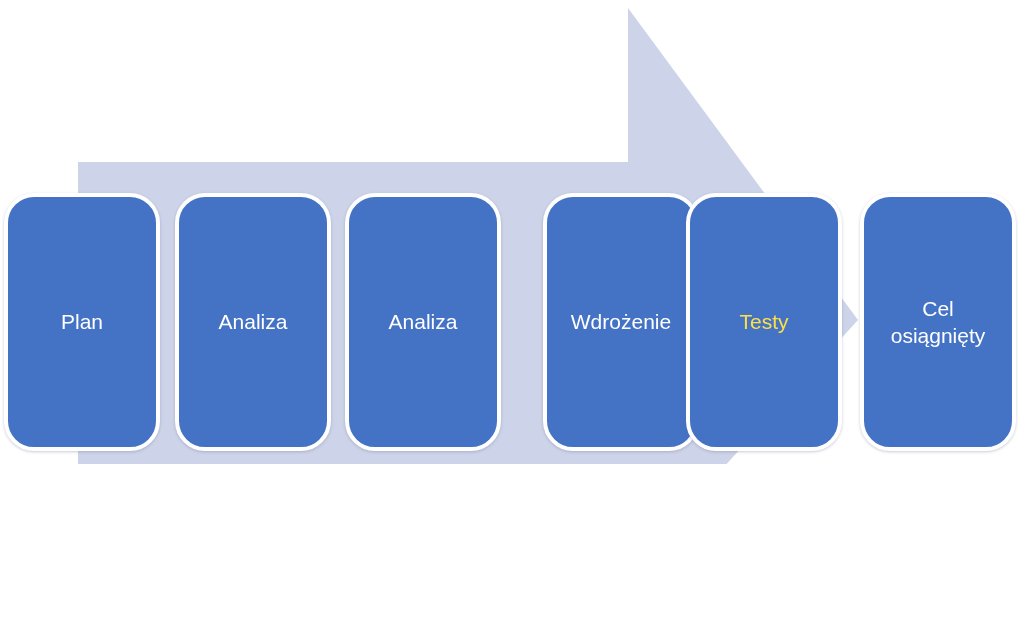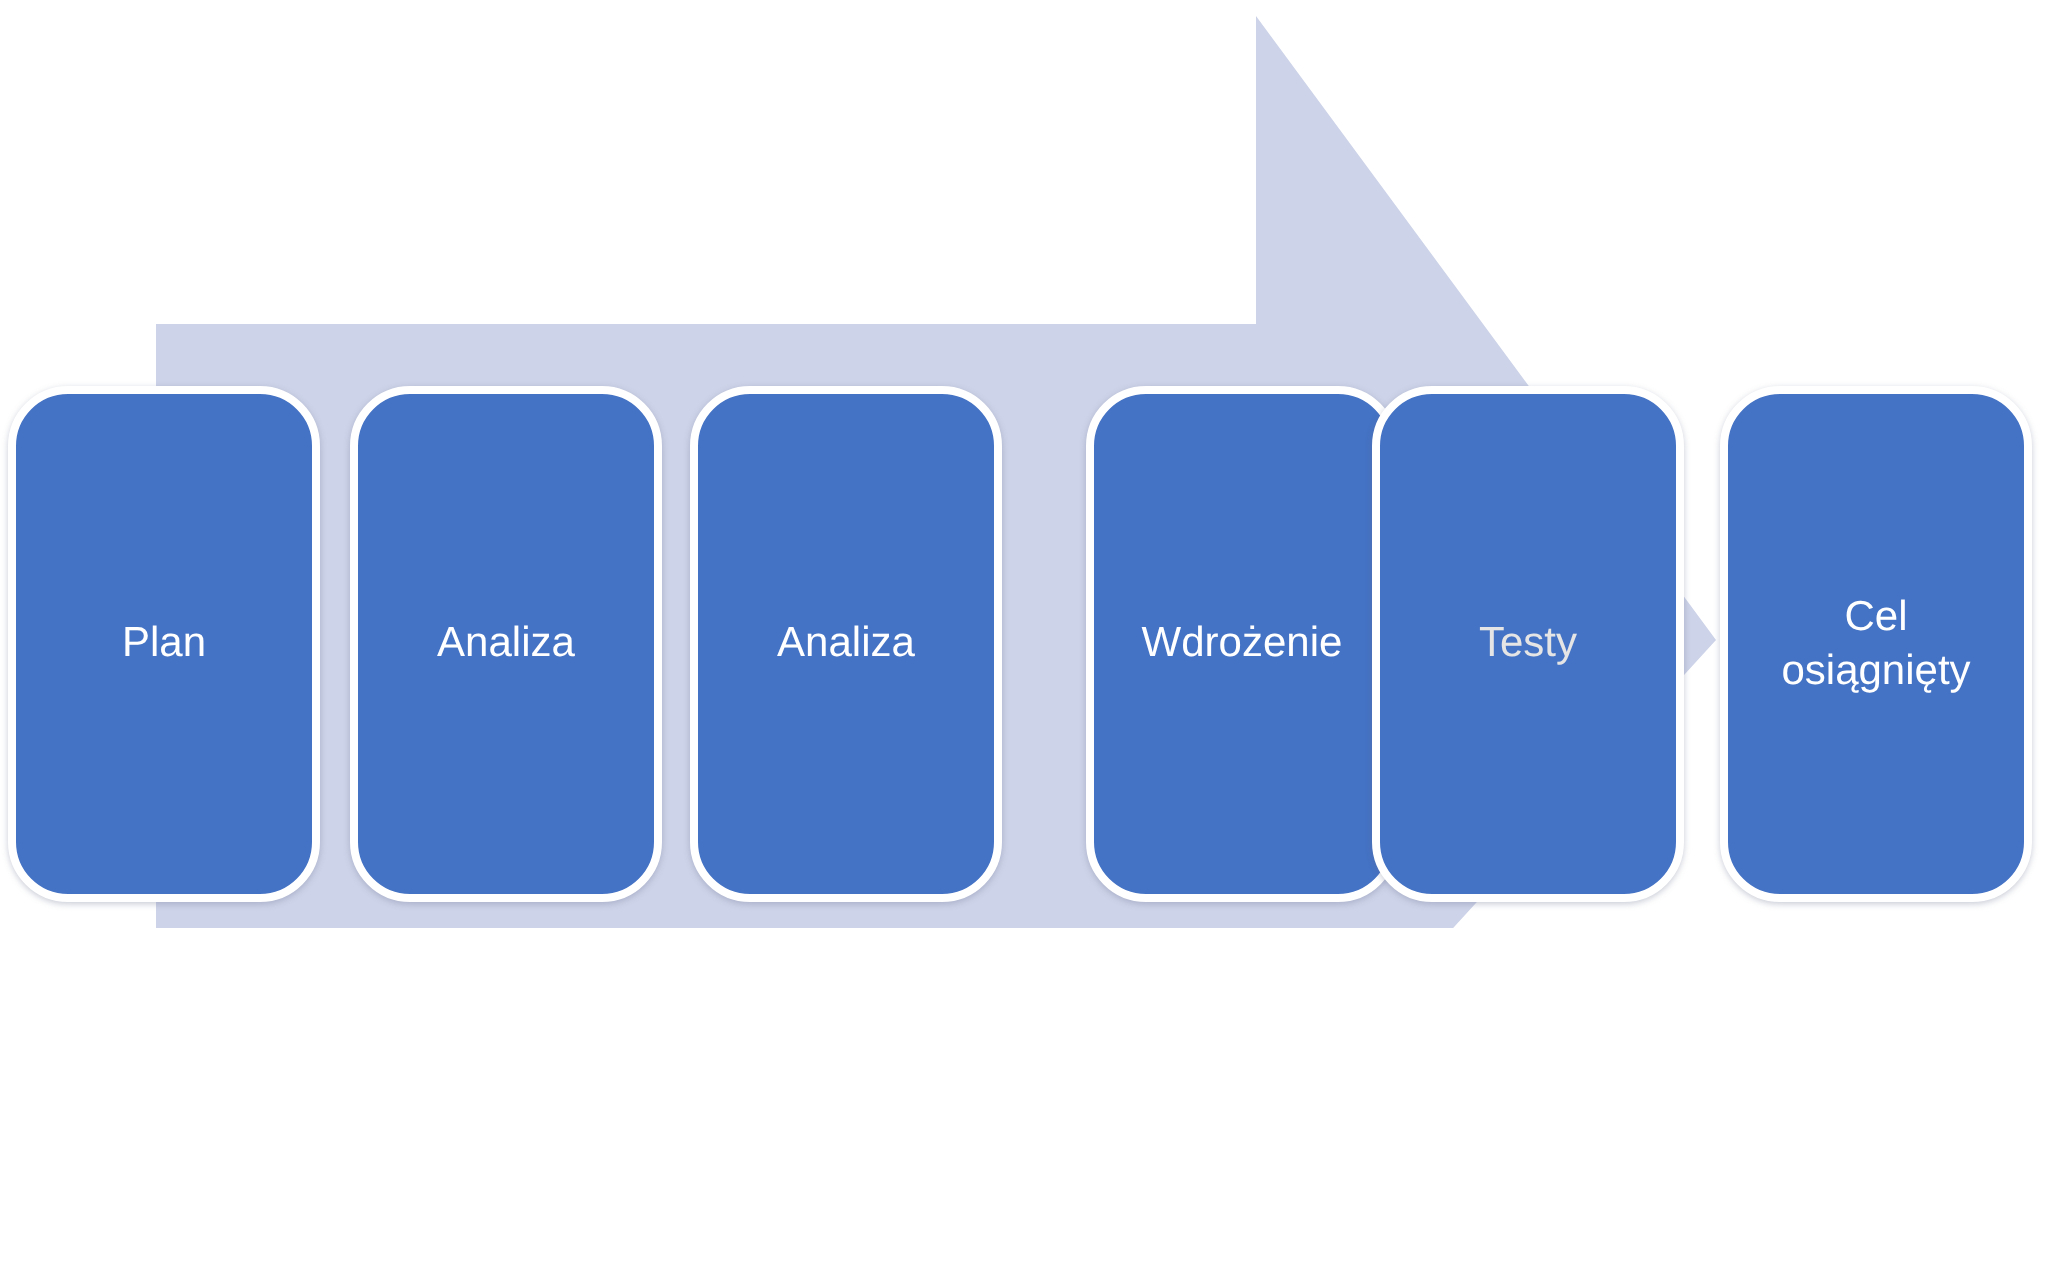--- a/index.html
+++ b/index.html
@@ -65,21 +65,21 @@
   </div>
 
   <div class="step pos-2" style="background-color: rgb(68, 114, 196); color: rgb(255, 255, 255); border-color: rgb(255, 255, 255);">
     <span class="step-label">Analiza</span>
   </div>
 
   <div class="step pos-3" style="background-color: rgb(68, 114, 196); color: rgb(255, 255, 255); border-color: rgb(255, 255, 255); margin-left: 28px;">
     <span class="step-label">Wdrożenie</span>
   </div>
 
-  <div class="step pos-4" style="background-color: rgb(68, 114, 196); color: #e5e5e5; border-color: rgb(255, 255, 255);">
+  <div class="step pos-4" style="background-color: rgb(68, 114, 196); color: #fde047; border-color: rgb(255, 255, 255);">
     <span class="step-label">Testy</span>
   </div>
 
   <div class="step pos-5" style="background-color: rgb(68, 114, 196); color: rgb(255, 255, 255); border-color: rgb(255, 255, 255);">
     <span class="step-label">Cel osiągnięty</span>
   </div>
 
 </div>
 
 </body></html>

